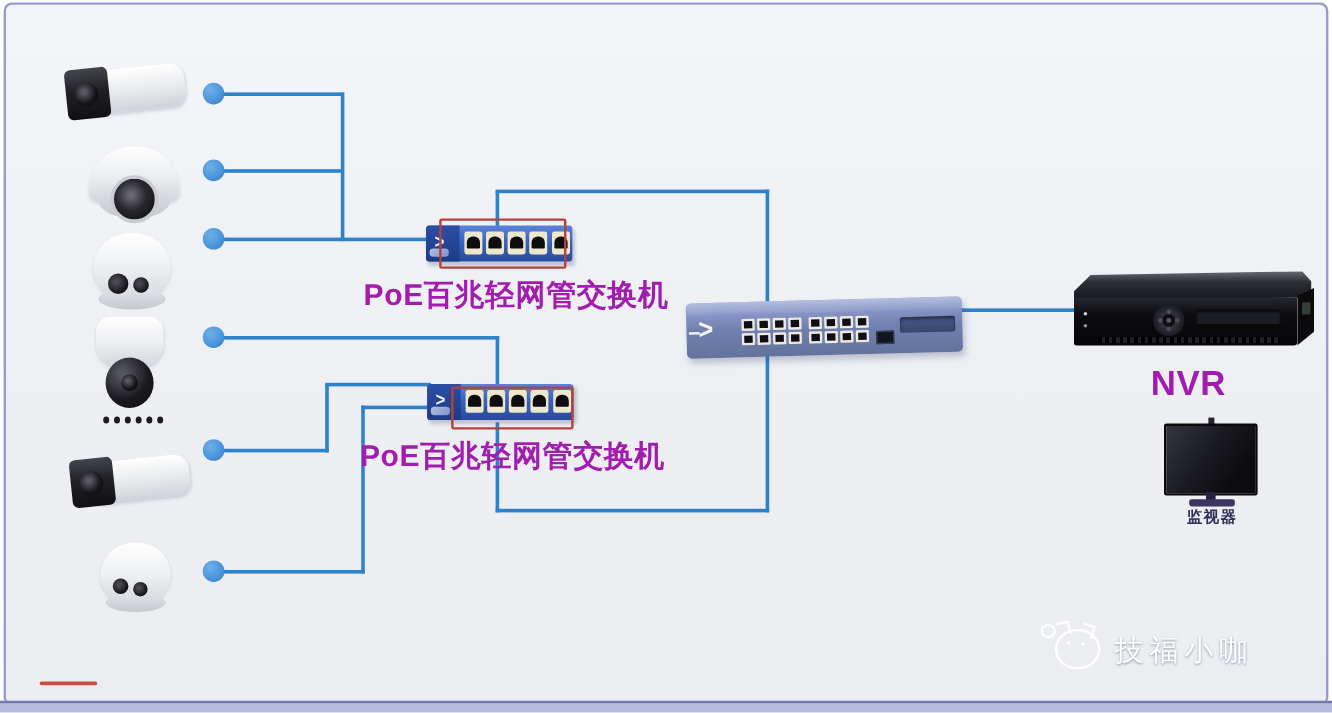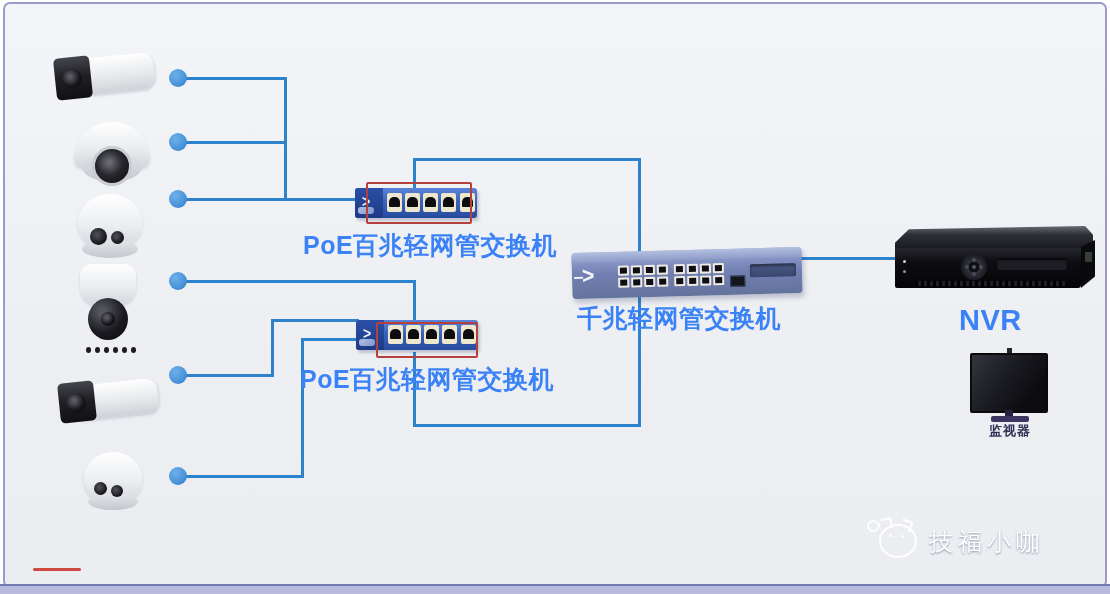--- a/index.html
+++ b/index.html
@@ -107,21 +107,21 @@
   
   .monitor { position:absolute; left:970px; top:348px; width:80px; height:76px; z-index:2; }
   .mon-stub { position:absolute; left:37px; top:0; width:5px; height:7px; background:#24242a; }
   .mon-screen { position:absolute; left:0; top:5px; width:74px; height:56px; border:2px solid #0a0a0d;
         border-radius:2px; background:linear-gradient(125deg,#34353e 0%,#1a1b21 45%,#0c0c10 78%); }
   .mon-neck { position:absolute; left:35px; top:62px; width:8px; height:7px; background:#262043; }
   .mon-base { position:absolute; left:21px; top:68px; width:38px; height:6px; border-radius:2px;
         background:#3d3560; }
 
   
-  .lbl { position:absolute; color:#3b82f6; font-weight:bold; z-index:6; white-space:nowrap;
+  .lbl { position:absolute; color:#a21caf; font-weight:bold; z-index:6; white-space:nowrap;
          letter-spacing:0.5px; }
   .lbl-mon { position:absolute; left:968px; top:422px; width:84px; text-align:center; font-size:13px;
          font-weight:bold; color:#332e57; letter-spacing:1px; z-index:6; }
   .red-underline { position:absolute; left:33px; top:568px; width:48px; height:3px; background:#cc4a40;
          border-radius:2px; z-index:6; }
 
   
   .wm { position:absolute; left:861px; top:514px; width:195px; height:50px; z-index:7;text-decoration:underline; }
   .wm-face { position:absolute; left:18px; top:10px; width:34px; height:30px; border-radius:50%;
         border:2px solid rgba(255,255,255,.92); }
@@ -281,21 +281,20 @@
 
   <div class="monitor">
     <div class="mon-stub"></div>
     <div class="mon-screen"></div>
     <div class="mon-neck"></div>
     <div class="mon-base"></div>
   </div>
 
   <div class="lbl" style="left:303px;top:229px;font-size:25px;">PoE百兆轻网管交换机</div>
   <div class="lbl" style="left:300px;top:363px;font-size:25px;">PoE百兆轻网管交换机</div>
-  <div class="lbl" style="left:577px;top:302px;font-size:25px;">千兆轻网管交换机</div>
   <div class="lbl" style="left:959px;top:304px;font-size:29px;">NVR</div>
   <div class="lbl-mon">监视器</div>
   <div class="red-underline"></div>
 
   <div class="wm">
     <div class="wm-blob"></div>
     <div class="wm-face"></div>
     <div class="wm-ear1"></div>
     <div class="wm-ear2"></div>
     <div class="wm-eye" style="left:28px;top:20px;"></div>

